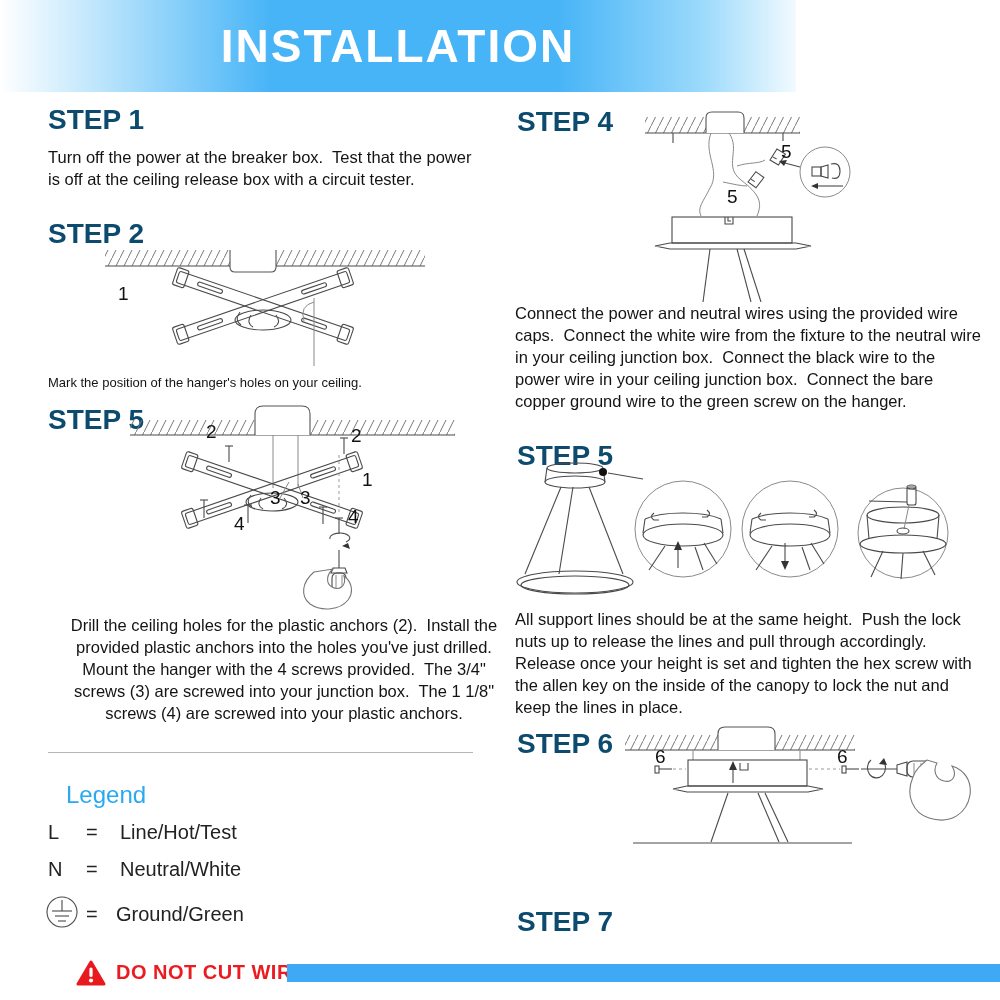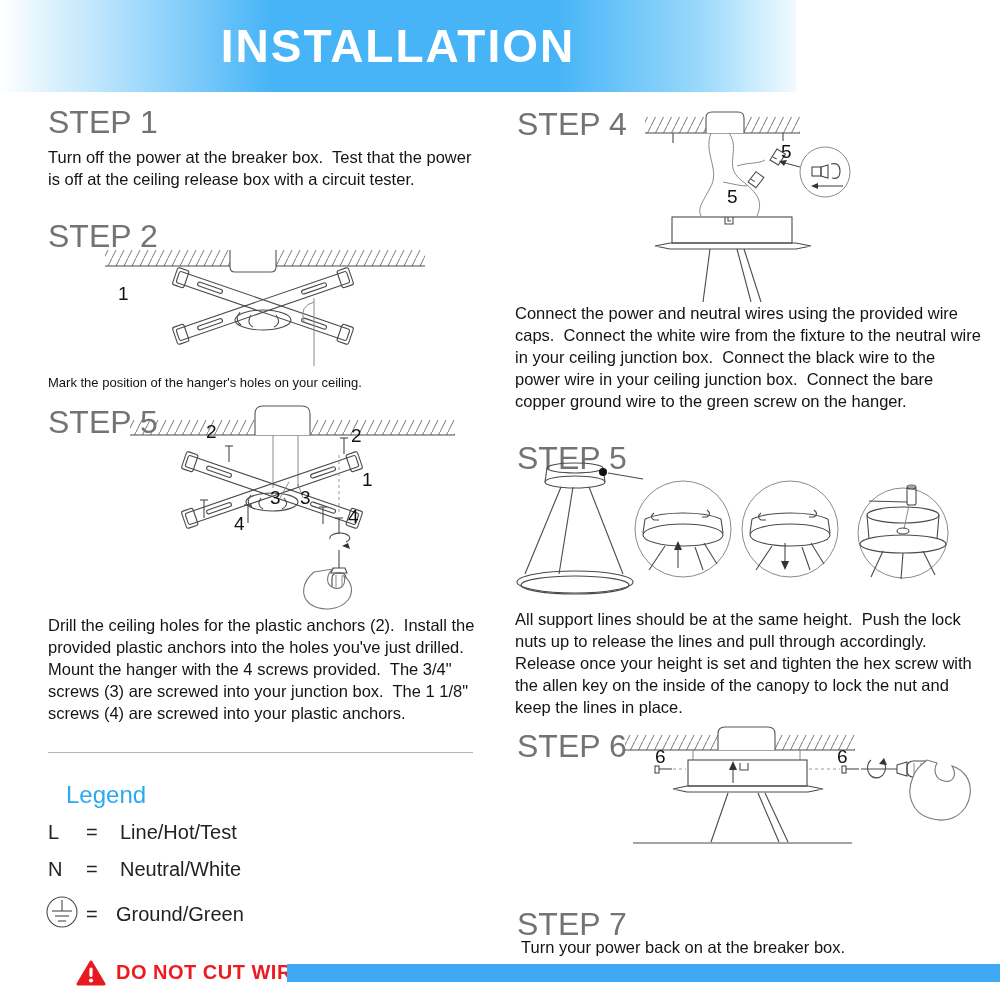--- a/index.html
+++ b/index.html
@@ -5,21 +5,21 @@
   html,body{margin:0;padding:0;background:#fff;}
   #page{position:relative;width:1000px;height:1000px;background:#ffffff;overflow:hidden;
         font-family:"Liberation Sans",sans-serif;color:#1c1c1c;}
   .abs{position:absolute;}
   
   .banner{left:0;top:0;width:796px;height:92px;
     background:linear-gradient(90deg,#ffffff 0%,#bfe6fc 12%,#47b4f7 34%,#47b4f7 70%,#9ad9fb 88%,#f2faff 100%);
     display:flex;align-items:center;justify-content:center;}
   .banner-title{color:#ffffff;font-size:46px;font-weight:bold;letter-spacing:2px;}
   
-  .step-heading{color:#737373;font-size:32px;font-weight:400;white-space:nowrap;}
+  .step-heading{color:#0c4a6e;font-size:28px;font-weight:700;white-space:nowrap;}
   
   .para{font-size:16.5px;line-height:22px;white-space:pre-wrap;color:#141414;}
   .caption{font-size:13px;line-height:22px;white-space:pre-wrap;color:#141414;}
   .divider{height:1px;background:#b5b5b5;}
   
   .legend-heading{color:#29a9f1;font-size:24px;margin-left:18px;}
   .legend-row{display:flex;align-items:center;font-size:20px;color:#222;}
   .legend-sym{width:38px;}
   .legend-eq{width:34px;}
   
@@ -145,21 +145,21 @@
     </g>
     <text x="158" y="38">2</text>
     <text x="303" y="42">2</text>
     <text x="314" y="86">1</text>
     <text x="222" y="104">3</text>
     <text x="252" y="104">3</text>
     <text x="186" y="130">4</text>
     <text x="300" y="123">4</text>
   </svg>
 
-  <div class="abs para" style="left:48px;top:614px;width:448px;">Drill the ceiling holes for the plastic anchors (2).  Install the provided plastic anchors into the holes you've just drilled.  Mount the hanger with the 4 screws provided.  The 3/4" screws (3) are screwed into your junction box.  The 1 1/8" screws (4) are screwed into your plastic anchors.</div>
+  <div class="abs para" style="left:60px;top:614px;width:448px;text-align:center;">Drill the ceiling holes for the plastic anchors (2).  Install the provided plastic anchors into the holes you've just drilled.  Mount the hanger with the 4 screws provided.  The 3/4" screws (3) are screwed into your junction box.  The 1 1/8" screws (4) are screwed into your plastic anchors.</div>
 
   <div class="abs divider" style="left:48px;top:752px;width:425px;"></div>
 
   <div class="abs legend-heading" style="left:48px;top:781px;">Legend</div>
 
   <div class="abs legend-row" style="left:48px;top:821px;width:300px;">
     <span class="legend-sym">L</span>
     <span class="legend-eq">=</span>
     <span>Line/Hot/Test</span>
   </div>
@@ -339,21 +339,20 @@
       <line x1="399" y1="38" x2="399" y2="50" class="lt"></line>
       <line x1="406" y1="38" x2="406" y2="50" class="lt"></line>
       <path d="M398,52 C390,70 398,88 414,93 C436,100 452,88 455,70 C457,55 449,45 437,41 C443,51 437,58 429,56 C420,54 418,45 422,38 L412,35 C405,41 400,45 398,52 Z" class="wh" style="stroke:#777"></path>
     </g>
     <text x="140" y="38">6</text>
     <text x="322" y="38">6</text>
   </svg>
 
 
   <div class="abs step-heading" style="left:517px;top:906px;">STEP 7</div>
-  <div class="abs para" style="left:521px;top:936px;width:460px;">Turn your power back on at the breaker box.</div>
 
   <span class="abs" style="left:76px;top:960px;">
     <svg width="30" height="27" viewBox="0 0 30 27">
       <path d="M15,2 L28,24 H2 Z" fill="#e8191f" stroke="#e8191f" stroke-width="3" stroke-linejoin="round"></path>
       <rect x="13.4" y="7.5" width="3.2" height="9.5" rx="1.6" fill="#fff"></rect>
       <circle cx="15" cy="20.5" r="2.1" fill="#fff"></circle>
     </svg>
   </span>
   <span class="abs warn-text" style="left:116px;top:961px;">DO NOT CUT WIRES</span>
   <div class="abs footer-bar" style="left:287px;top:964px;width:713px;height:18px;"></div>

